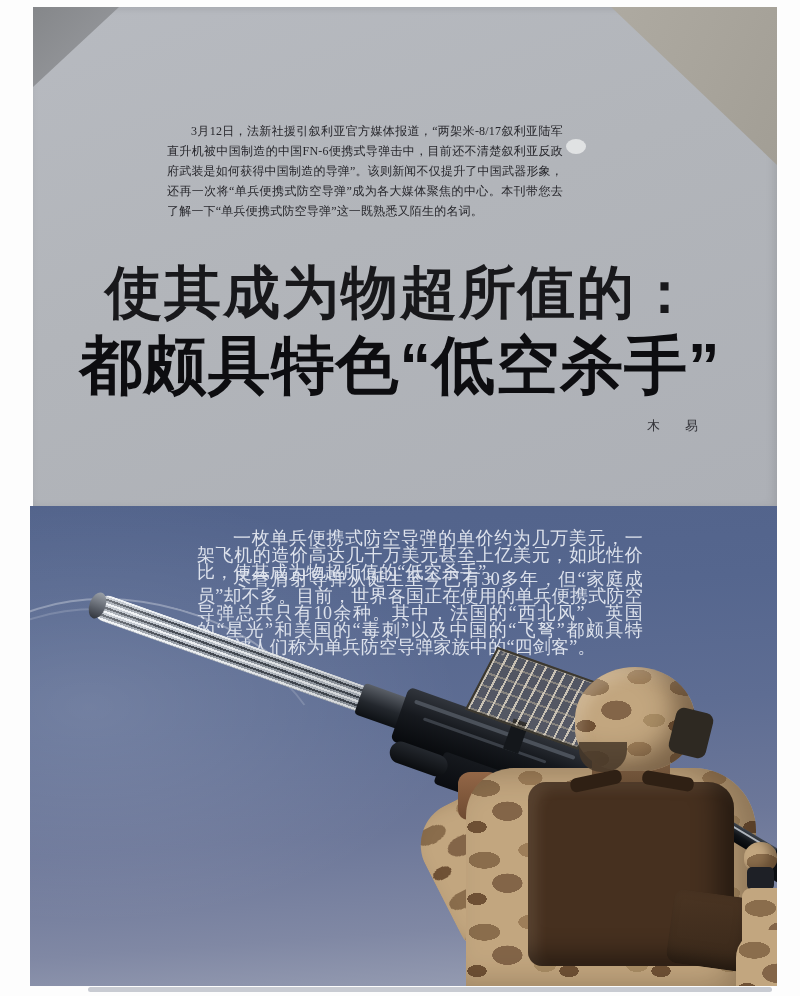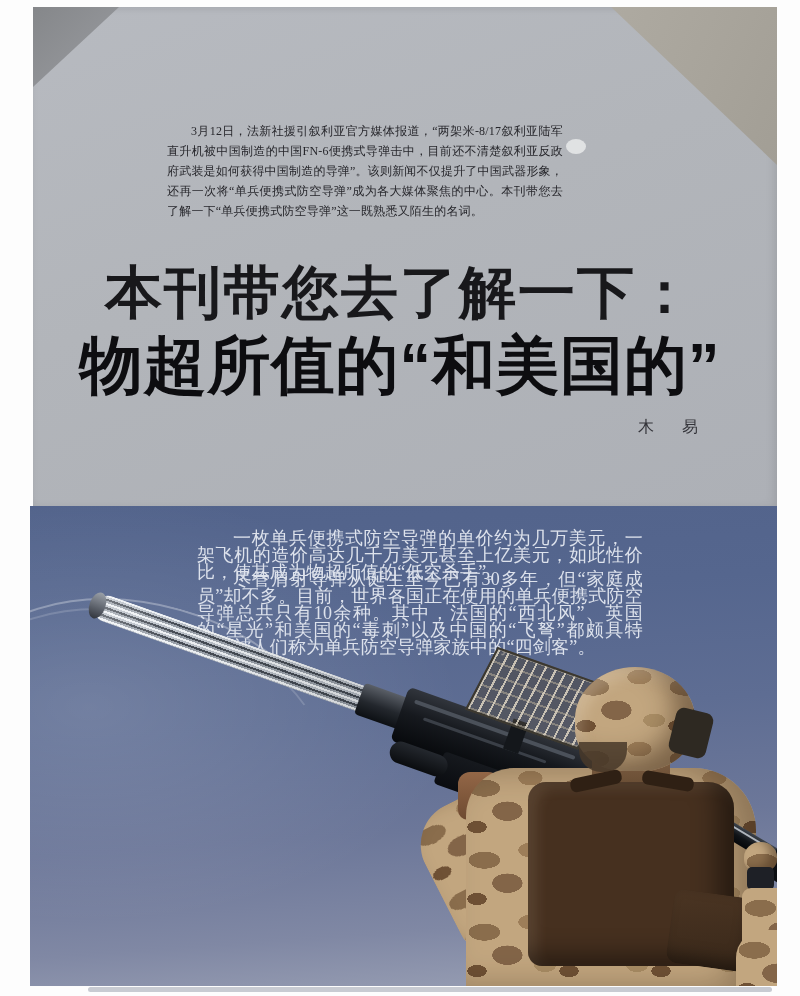--- a/index.html
+++ b/index.html
@@ -44,21 +44,21 @@
     white-space:nowrap;
   }
   .title2{
     position:absolute;left:0;right:0;top:329px;text-align:center;
     font-size:63px;line-height:72px;color:#0d0d10;letter-spacing:1px;
     font-family:"Liberation Sans","DejaVu Sans",sans-serif;font-weight:900;
     white-space:nowrap;
   }
   .byline{
     position:absolute;right:96px;top:417px;
-    font-size:16px;color:#34343a;letter-spacing:6px;
+    font-size:13px;color:#34343a;letter-spacing:6px;
     font-family:"Liberation Sans","DejaVu Sans",sans-serif;
   }
 
   
   .photo{
     position:absolute;left:30px;top:506px;width:747px;height:480px;overflow:hidden;
     background:
       radial-gradient(ellipse 620px 360px at 8% 42%, rgba(255,255,255,.14) 0%, rgba(255,255,255,0) 60%),
       linear-gradient(176deg,#52638b 0%,#55668e 22%,#5e6d93 45%,#6c7799 66%,#8088a4 85%,#9ba1b5 100%);
   }
@@ -173,22 +173,22 @@
 <body data-interactable="false">
 
 <div class="paper" data-interactable="false">
   <div class="fold-tl" data-interactable="false"></div>
   <div class="fold-tr" data-interactable="false"></div>
 </div>
 
 <p class="intro" data-interactable="false">3月12日，法新社援引叙利亚官方媒体报道，“两架米-8/17叙利亚陆军直升机被中国制造的中国FN-6便携式导弹击中，目前还不清楚叙利亚反政府武装是如何获得中国制造的导弹”。该则新闻不仅提升了中国武器形象，还再一次将“单兵便携式防空导弹”成为各大媒体聚焦的中心。本刊带您去了解一下“单兵便携式防空导弹”这一既熟悉又陌生的名词。</p>
 <div class="blemish" data-interactable="false"></div>
 
-<div class="title1" data-interactable="false">本刊带您去了解一下：</div>
-<div class="title2" data-interactable="false">物超所值的“和美国的”</div>
+<div class="title1" data-interactable="false">使其成为物超所值的：</div>
+<div class="title2" data-interactable="false">都颇具特色“低空杀手”</div>
 <div class="byline" data-interactable="false">木　易</div>
 
 <div class="photo" data-interactable="false">
   <div class="flare" data-interactable="false"></div>
   <div class="flare f2" data-interactable="false"></div>
 
   <p class="photo-par" data-interactable="false">一枚单兵便携式防空导弹的单价约为几万美元，一架飞机的造价高达几千万美元甚至上亿美元，如此性价比，使其成为物超所值的“低空杀手”。</p>
   <p class="photo-par p2" data-interactable="false">尽管肩射导弹从诞生至今已有30多年，但“家庭成员”却不多。目前，世界各国正在使用的单兵便携式防空导弹总共只有10余种。其中，法国的“西北风”、英国的“星光”和美国的“毒刺”以及中国的“飞弩”都颇具特色，被人们称为单兵防空导弹家族中的“四剑客”。</p>
 
   <div class="axis" data-interactable="false">

